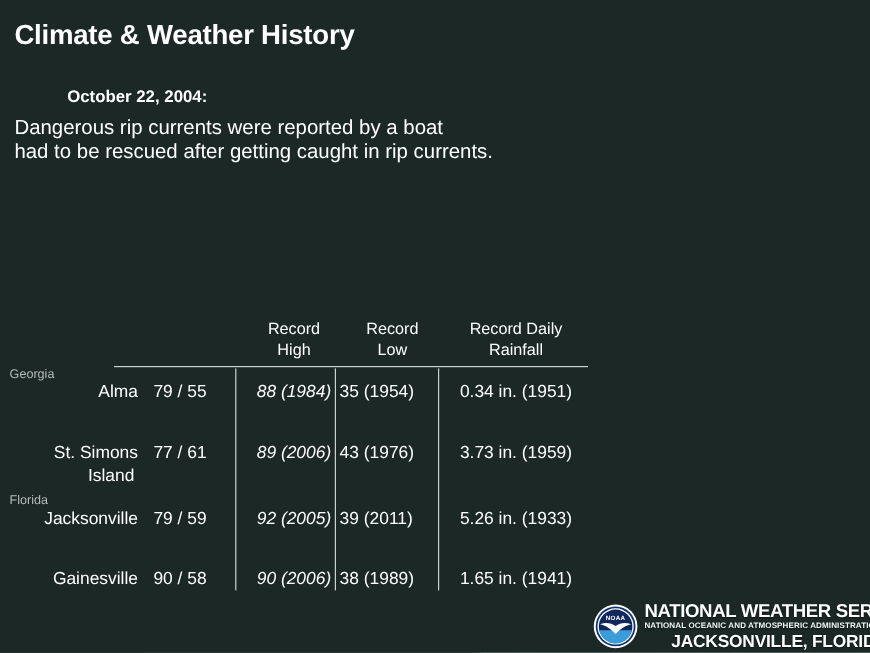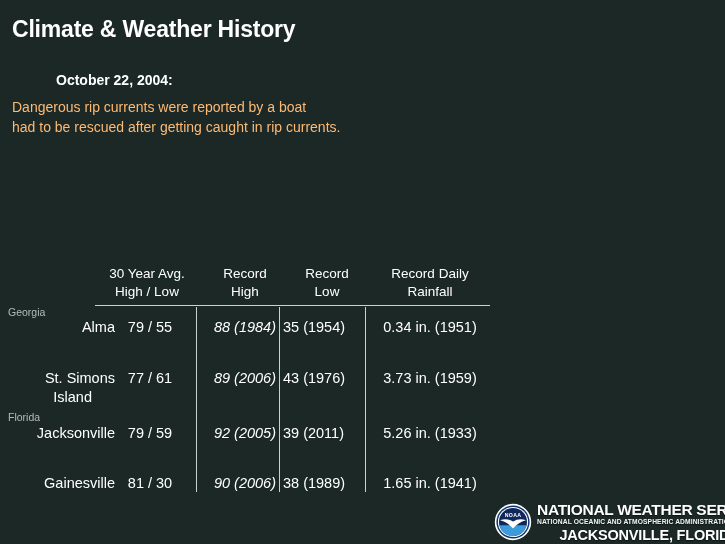--- a/index.html
+++ b/index.html
@@ -138,23 +138,23 @@
     left: 12px; top: 72px;
     font-size: 14px;
     font-weight: bold;
     color: #ffffff;
     margin-left: 44px;
   }
   .event-body {
     position: absolute;
     left: 12px; top: 97px;
     width: 480px;
-    font-size: 14px;
+    font-size: 17px;
     line-height: 20px;
-    color: #fdba74;
+    color: #ffffff;
   }
   .event-body div { white-space: nowrap; }
 
   
   .table {
     position: absolute;
     left: 0px; top: 265px;
     width: 500px;
   }
   .thead {
@@ -208,21 +208,21 @@
     font-size: 14.5px;
     line-height: 19px;
     color: #ffffff;
     white-space: nowrap;
   }
   .c-city { left: 13px;   width: 102px; text-align: right; }
   .c-avg  { left: 112px; width: 76px;  text-align: center; }
   .c-high { left: 200px; width: 76px;  text-align: right; font-style: italic; }
   .c-low  { left: 283px; width: 78px;  }
   .c-rain { left: 369px; width: 122px; text-align: center; }
-  .c-city2 { left: 0px; width: 92px; text-align: right; top: 19px; }
+  .c-city2 { left: 0px; width: 92px; text-align: right; top: 19px; padding-left: 20px; }
 
   .row-r1 { top: 53px; }
   .row-r2 { top: 104px; }
   .row-r3 { top: 159px; }
   .row-r4 { top: 209px; }
 
   
   .logo {
     position: absolute;
     left: 492px; top: 500px;
@@ -299,24 +299,20 @@
 
     <div class="event-date">October 22, 2004:</div>
     <div class="event-body">
       <div>Dangerous rip currents were reported by a boat</div>
       <div>had to be rescued after getting caught in rip currents.</div>
     </div>
 
     <div class="table">
 
       <div class="thead">
-        <div class="th th-avg">
-          <span class="th-l1">30 Year Avg.</span>
-          <span class="th-l2">High / Low</span>
-        </div>
         <div class="th th-rhigh">
           <span class="th-l1">Record</span>
           <span class="th-l2">High</span>
         </div>
         <div class="th th-rlow">
           <span class="th-l1">Record</span>
           <span class="th-l2">Low</span>
         </div>
         <div class="th th-rain">
           <span class="th-l1">Record Daily</span>
@@ -352,21 +348,21 @@
       <div class="row row-r3">
         <div class="cell c-city">Jacksonville</div>
         <div class="cell c-avg">79 / 59</div>
         <div class="cell c-high">92 (2005)</div>
         <div class="cell c-low">39 (2011)</div>
         <div class="cell c-rain">5.26 in. (1933)</div>
       </div>
 
       <div class="row row-r4">
         <div class="cell c-city">Gainesville</div>
-        <div class="cell c-avg">81 / 30</div>
+        <div class="cell c-avg">90 / 58</div>
         <div class="cell c-high">90 (2006)</div>
         <div class="cell c-low">38 (1989)</div>
         <div class="cell c-rain">1.65 in. (1941)</div>
       </div>
 
     </div>
 
     <div class="logo">
       <div class="seal">
         <svg viewBox="0 0 38 38" width="38" height="38" aria-hidden="true">

